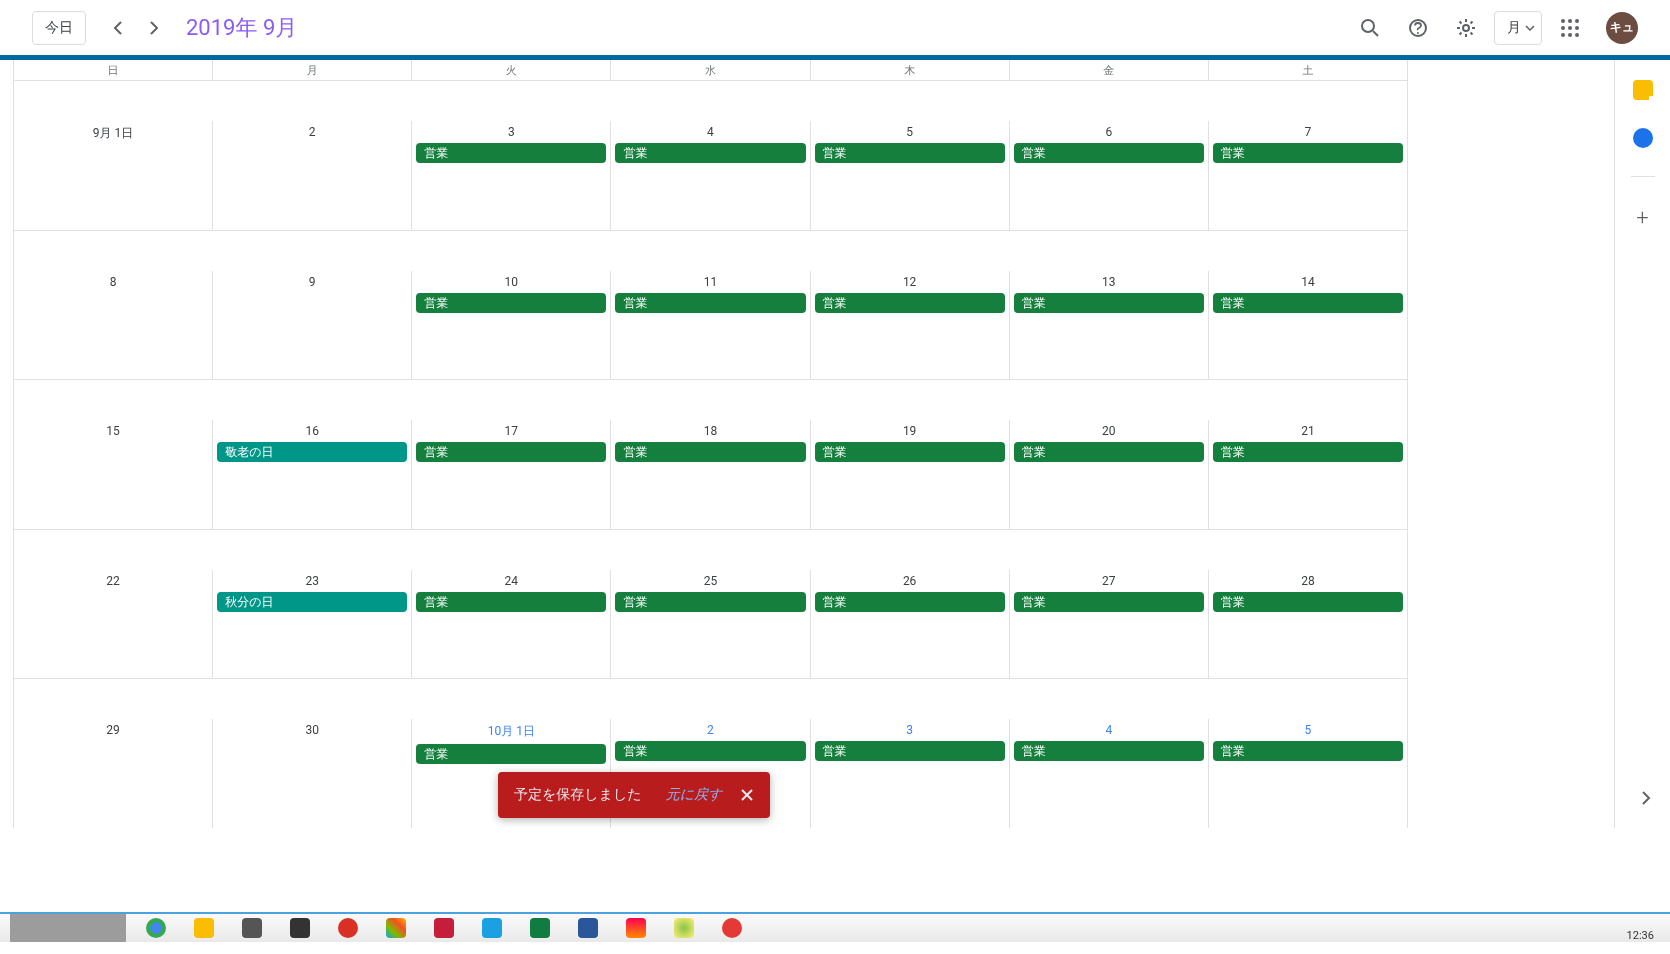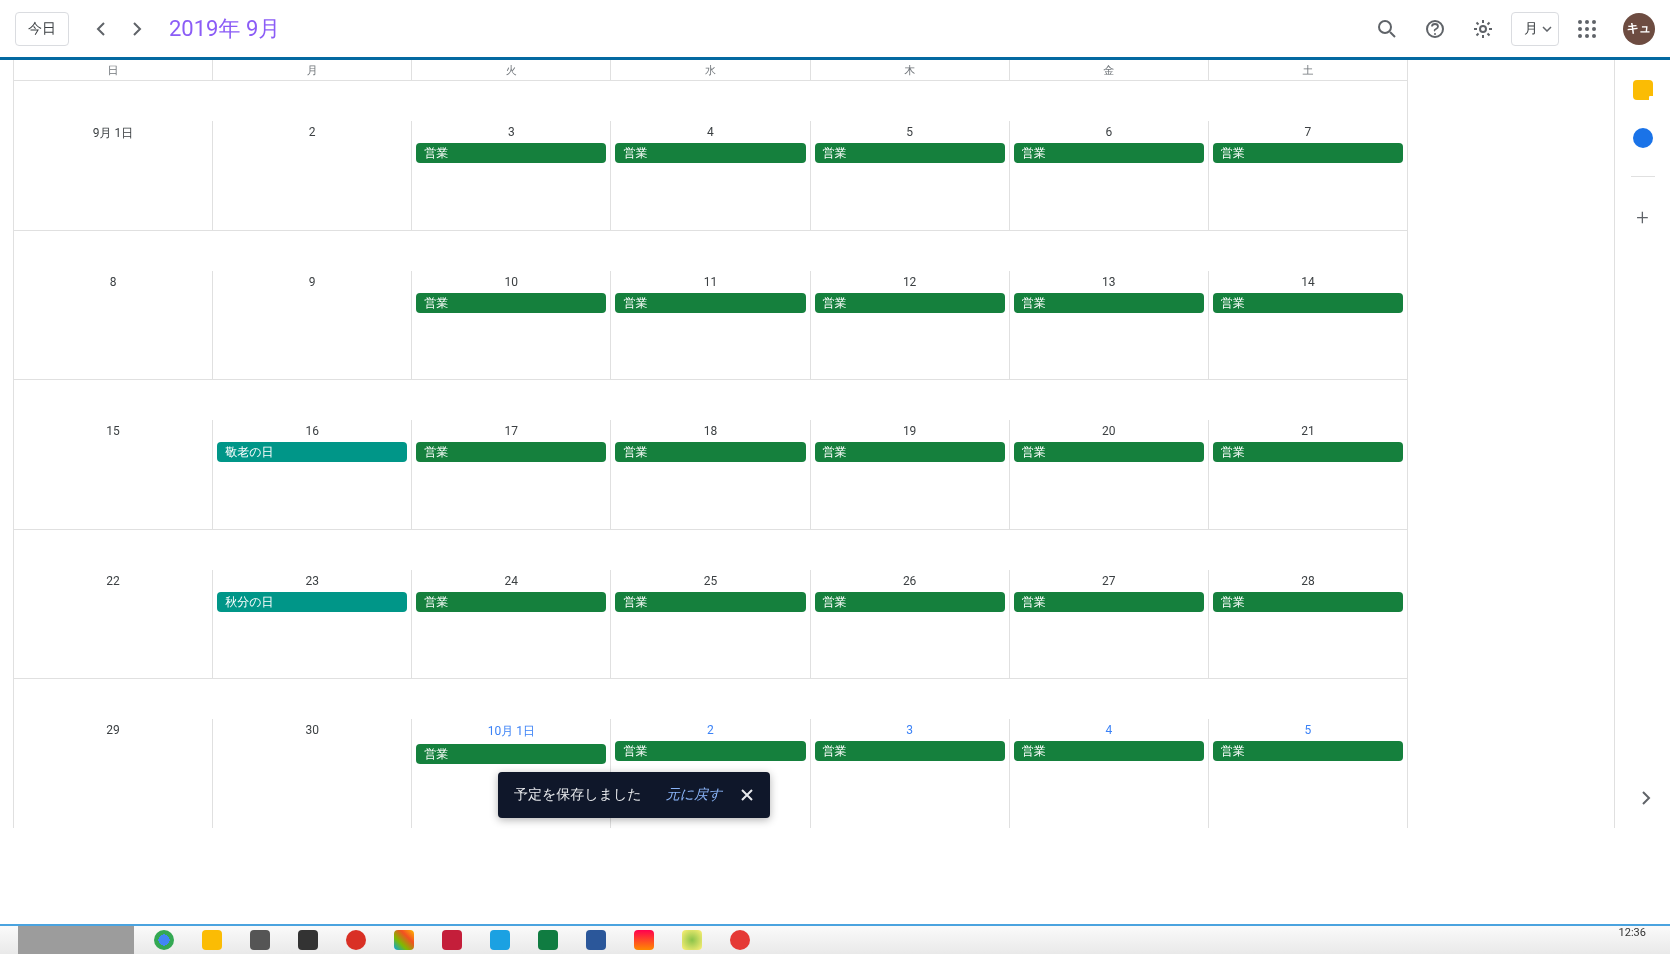--- a/index.html
+++ b/index.html
@@ -1,17 +1,17 @@
 <!DOCTYPE html>
 <html><head>
 <meta charset="utf-8">
 <style>
 * { margin: 0; padding: 0; box-sizing: border-box; font-family: 'Roboto', 'Helvetica Neue', Arial, sans-serif; }
 body { width: 1670px; height: 954px; overflow: hidden; background: #fff; position: relative; }
-.header { height: 60px; display: flex; align-items: center; padding: 0 15px; border-bottom: 3px solid #0369a1; }
+.header { height: 60px; display: flex; align-items: center; padding: 0 32px; border-bottom: 5px solid #0369a1; }
 .today-btn { border: 1px solid #dadce0; border-radius: 4px; padding: 7px 12px; font-size: 14px; color: #3c4043; background: #fff; cursor: pointer; margin-right: 16px; }
 .nav-arrow { width: 32px; height: 32px; display: flex; align-items: center; justify-content: center; cursor: pointer; border-radius: 50%; color: #5f6368; margin-right: 4px;}
 .month-title { font-size: 22px; color: #8b5cf6; margin-left: 12px; font-weight: 400;}
 .header-right { margin-left: auto; display: flex; align-items: center; gap: 8px; }
 .icon-btn { width: 40px; height: 40px; display: flex; align-items: center; justify-content: center; cursor: pointer; border-radius: 50%; color: #5f6368; }
 .view-select { border: 1px solid #dadce0; border-radius: 4px; padding: 7px 6px 7px 12px; font-size: 14px; color: #3c4043; background: #fff; cursor: pointer; display: flex; align-items: center; gap:4px;}
 .apps-icon { display:grid; grid-template-columns:repeat(3,4px); grid-template-rows:repeat(3,4px); gap:3px;}
 .apps-icon span{width:4px;height:4px;background:#5f6368;border-radius:50%;}
 .avatar { width: 32px; height: 32px; border-radius: 50%; background: #6d4c41; color: #fff; display: flex; align-items: center; justify-content: center; font-size: 12px; font-weight:700; margin-left:8px;}
 .body { display: flex; height: 768px; }
@@ -29,25 +29,25 @@
 .ev-business { background: #15803d; }
 .ev-holiday { background: #009688; }
 .side-panel { width: 56px; border-left: 1px solid #e0e0e0; display:flex; flex-direction:column; align-items:center; padding-top:20px; gap:28px; position:absolute; right:0; top:60px; height:768px;}
 .side-ic{width:20px;height:20px;border-radius:4px;}
 .keep-ic{background:#fbbc04; position:relative;}
 .keep-ic::after{content:'';position:absolute;bottom:-2px;right:-2px;width:6px;height:6px;background:#fff;border-radius:1px;}
 .tasks-ic{width:20px;height:20px;border-radius:50%;background:#1a73e8;}
 .divider{width:24px;height:1px;background:#e0e0e0;margin:0;}
 .add-ic{color:#5f6368;font-size:22px;font-weight:300;}
 .pane-toggle{position:absolute;right:8px;bottom:140px;width:32px;height:32px;display:flex;align-items:center;justify-content:center;border-radius:50%;cursor:pointer;color:#5f6368;border:none;background:transparent;}
-.toast { position: absolute; bottom: 136px; left: 498px; background: #0f172a; color: #e8eaed; border-radius: 4px; padding: 14px 16px; display: flex; align-items: center; font-size: 14px; box-shadow:0 2px 8px rgba(0,0,0,.3);}
+.toast { position: absolute; bottom: 136px; left: 498px; background: #b91c1c; color: #e8eaed; border-radius: 4px; padding: 14px 16px; display: flex; align-items: center; font-size: 14px; box-shadow:0 2px 8px rgba(0,0,0,.3);}
 .toast-msg{margin-right:24px;}
 .toast-undo{color:#8ab4f8; margin-right:18px; cursor:pointer;font-style:italic;}
 .toast-close{cursor:pointer; color:#e8eaed;}
-.taskbar{position:absolute;bottom:0;left:0;right:0;height:30px;background:linear-gradient(#fafafa,#e9e9e9);border-top:2px solid #4aa3df;display:flex;align-items:flex-start;padding:0 18px;}
+.taskbar{position:absolute;bottom:12px;left:0;right:0;height:30px;background:linear-gradient(#fafafa,#e9e9e9);border-top:2px solid #4aa3df;display:flex;align-items:flex-end;padding:0 10px;}
 .taskbar-left{flex:0 0 116px; height:100%; background:#9c9c9c;}
 .tb-icons{display:flex;gap:28px;margin-left:20px;align-items:center;height:100%;}
 .tb-ic{width:20px;height:20px;border-radius:4px;}
 .tb-clock{margin-left:auto;font-size:11px;color:#333;padding-right:6px;}
 svg{display:block;}
 </style>
 </head>
 <body>
 
 <div class="header">

